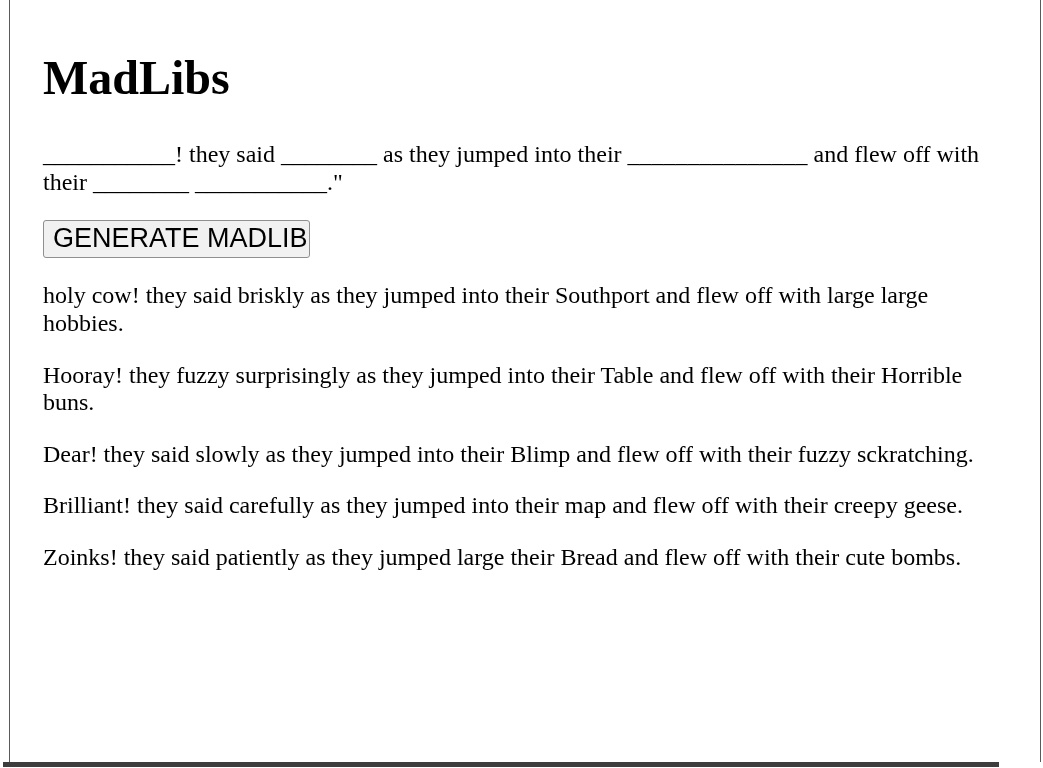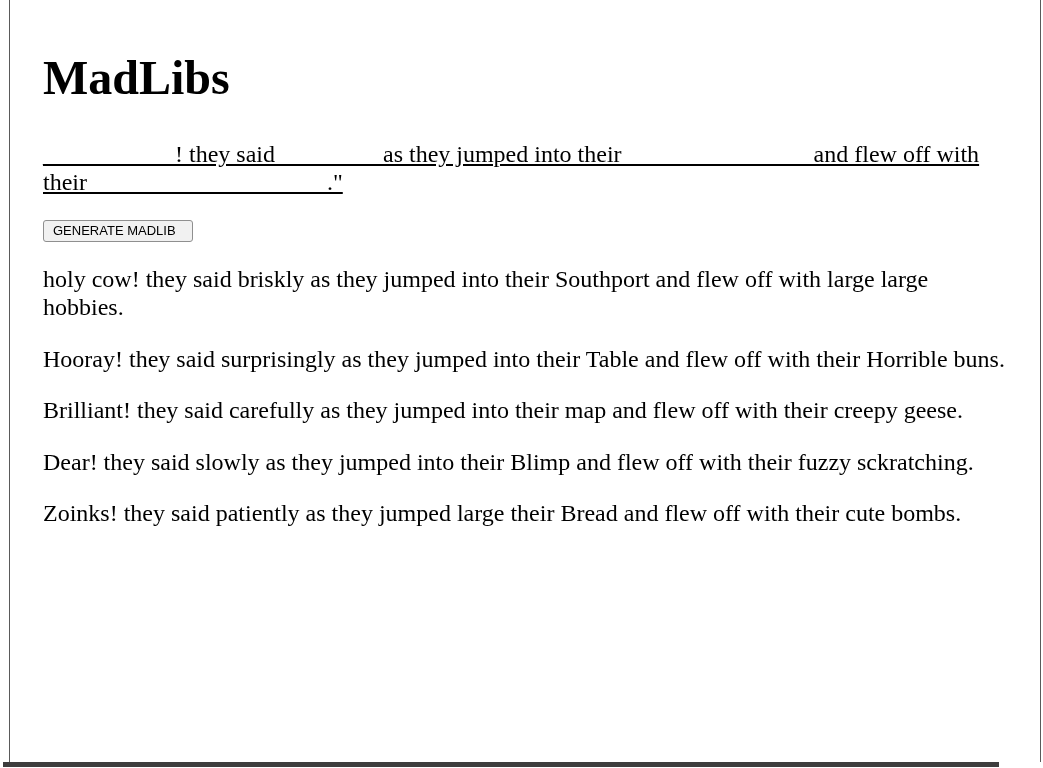--- a/index.html
+++ b/index.html
@@ -54,58 +54,57 @@
     line-height: 1.15;
     margin: 0 0 36px 0;
   }
   p.madlib-text {
     font-size: 24px;
     line-height: 1.15;
     margin: 24px 0;
   }
   p.template {
     margin-top: 0;
-    text-decoration: underline;
   }
   .button-row {
     margin: 24px 0;
   }
   button.generate-btn {
     font-family: "Liberation Sans", sans-serif;
-    font-size: 13px;
+    font-size: 27px;
     color: #000000;
     background: #f1f1f1;
     border: 1px solid #8f8f8f;
     border-radius: 3px;
-    padding: 2px 16px 3px 9px;
+    padding: 2px 1px 3px 9px;
     cursor: pointer;
   }
 </style>
 </head>
 <body>
 
 <div class="window-frame">
 
   <div class="content">
 
     <h1 class="page-title">MadLibs</h1>
 
     <p class="madlib-text template">___________! they said ________ as they jumped into their _______________ and flew off with their ________ ___________."</p>
 
     <div class="button-row">
       <button class="generate-btn">GENERATE MADLIB</button>
     </div>
 
     <p class="madlib-text">holy cow! they said briskly as they jumped into their Southport and flew off with large large hobbies.</p>
 
-    <p class="madlib-text">Hooray! they said surprisingly as they jumped into their Table and flew off with their Horrible buns.</p>
+    <p class="madlib-text">Hooray! they fuzzy surprisingly as they jumped into their Table and flew off with their Horrible buns.</p>
+
+    <p class="madlib-text">Dear! they said slowly as they jumped into their Blimp and flew off with their fuzzy sckratching.</p>
 
     <p class="madlib-text">Brilliant! they said carefully as they jumped into their map and flew off with their creepy geese.</p>
-
-    <p class="madlib-text">Dear! they said slowly as they jumped into their Blimp and flew off with their fuzzy sckratching.</p>
 
     <p class="madlib-text">Zoinks! they said patiently as they jumped large their Bread and flew off with their cute bombs.</p>
 
   </div>
 
   <div class="window-border-left"></div>
   <div class="window-border-right"></div>
   <div class="window-bottom-bar"></div>
 
 </div>

